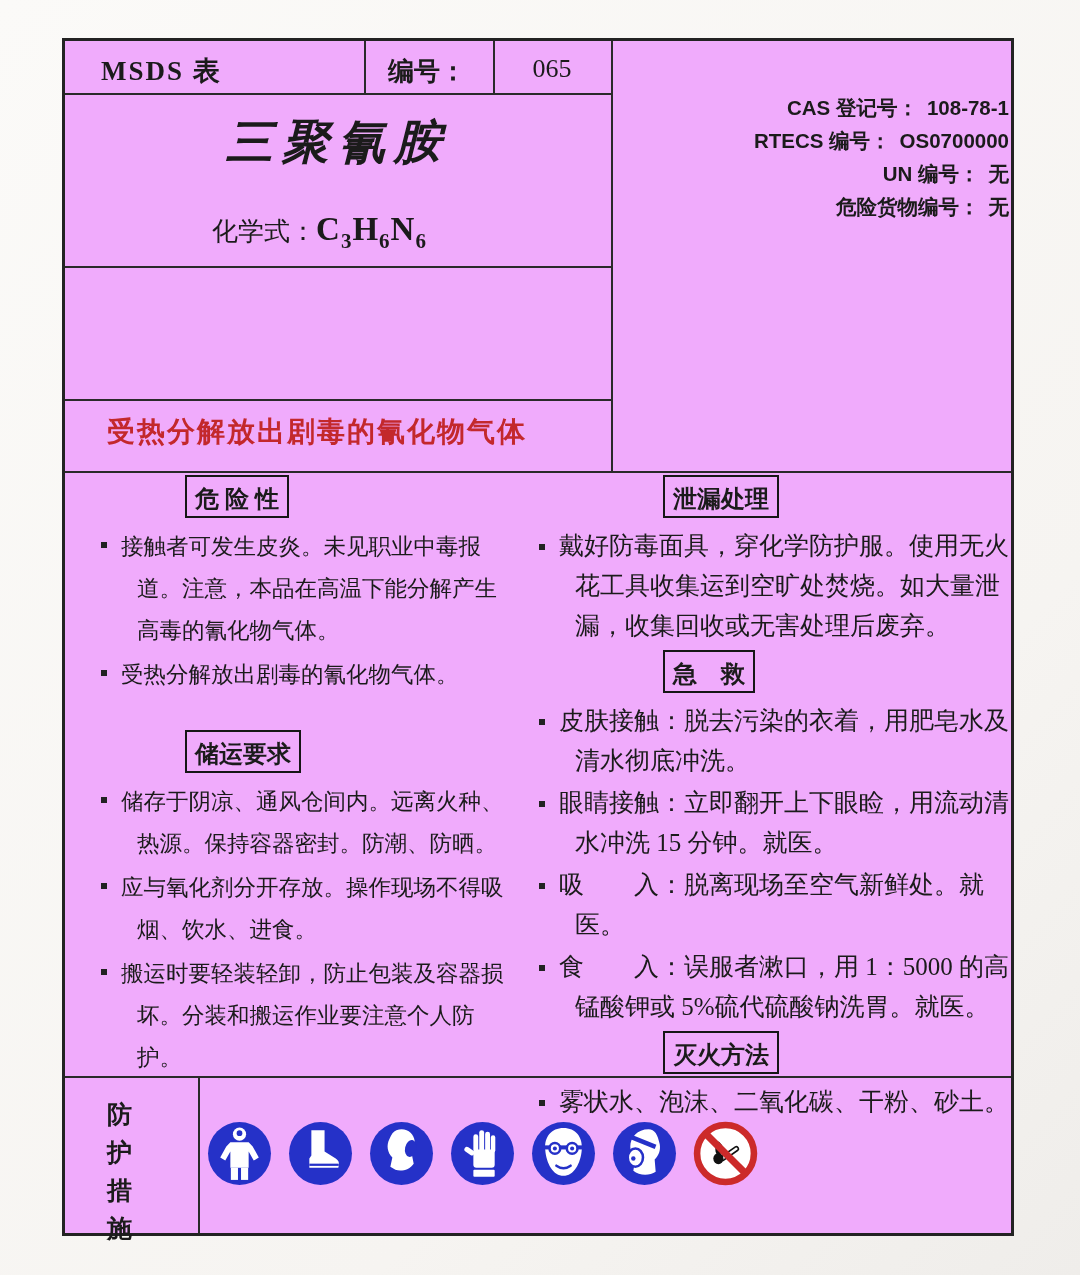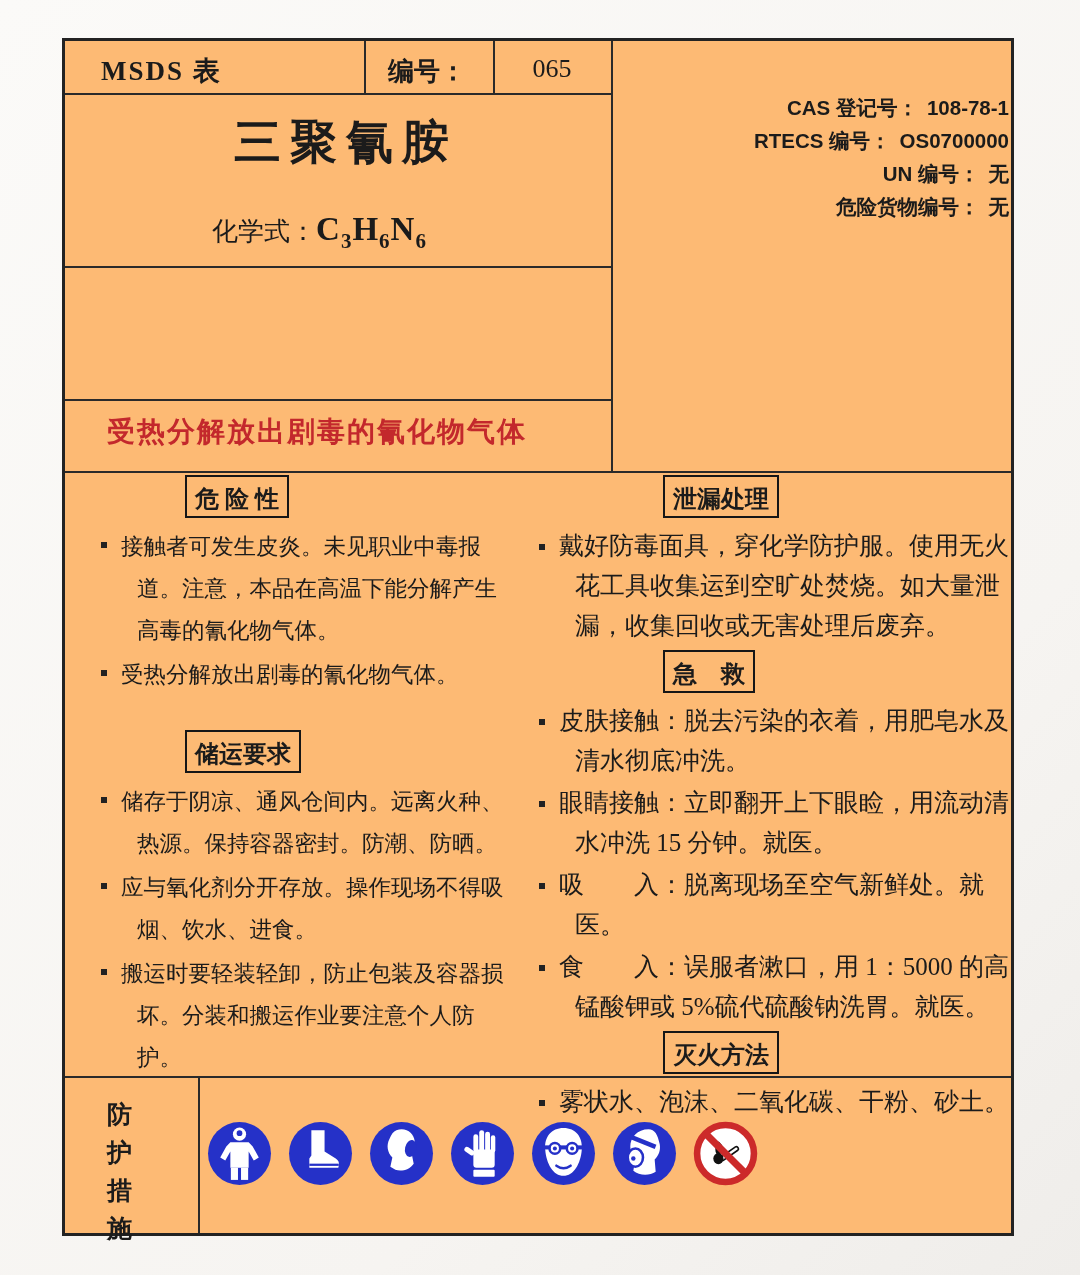--- a/index.html
+++ b/index.html
@@ -4,35 +4,35 @@
 <style>
   html,body{margin:0;padding:0;}
   body{
     width:1080px;height:1275px;position:relative;
     background:linear-gradient(135deg,#fbfaf8 0%,#f6f4f1 70%,#efedea 100%);
     font-family:"Liberation Serif", serif;color:#1b1b1b;
     overflow:hidden;
   }
   .sheet{
     position:absolute;left:62px;top:38px;width:946px;height:1192px;
-    border:3px solid #232323;background:#fdba74;
+    border:3px solid #232323;background:#f0abfc;
   }
   .vl{position:absolute;width:2px;background:#2a2a2a;}
   .hl{position:absolute;height:2px;background:#2a2a2a;}
   .abs{position:absolute;}
   
   .msds-title{left:36px;top:12px;font-size:27px;font-weight:bold;letter-spacing:2px;}
   .num-label{left:299px;top:13px;width:126px;text-align:center;font-size:26px;font-weight:bold;}
   .num-value{left:428px;top:13px;width:118px;text-align:center;font-size:26px;}
   
   .registry{left:548px;top:50px;width:396px;text-align:right;
     font-family:"Liberation Sans", sans-serif;font-weight:bold;font-size:20.5px;line-height:33px;}
   .reg-line .reg-value{margin-left:9px;}
   
-  .chem-name{left:8px;top:70px;width:546px;text-align:center;font-size:47px;font-weight:bold;letter-spacing:9px;}
+  .chem-name{left:0;top:70px;width:546px;text-align:center;font-size:47px;font-weight:bold;letter-spacing:9px;font-style:italic;}
   .formula-row{left:0;top:170px;width:509px;text-align:center;font-size:26px;}
   .formula{font-size:33px;font-weight:600;letter-spacing:1px;}
   .formula sub{font-size:21px;}
   
   .warning{left:42px;top:372px;width:504px;font-size:28px;font-weight:bold;letter-spacing:2px;color:#c3282c;}
   
   .col{position:absolute;top:434px;}
   .col-left{left:14px;width:436px;}
   .col-right{left:452px;width:492px;}
   .sec-head{

